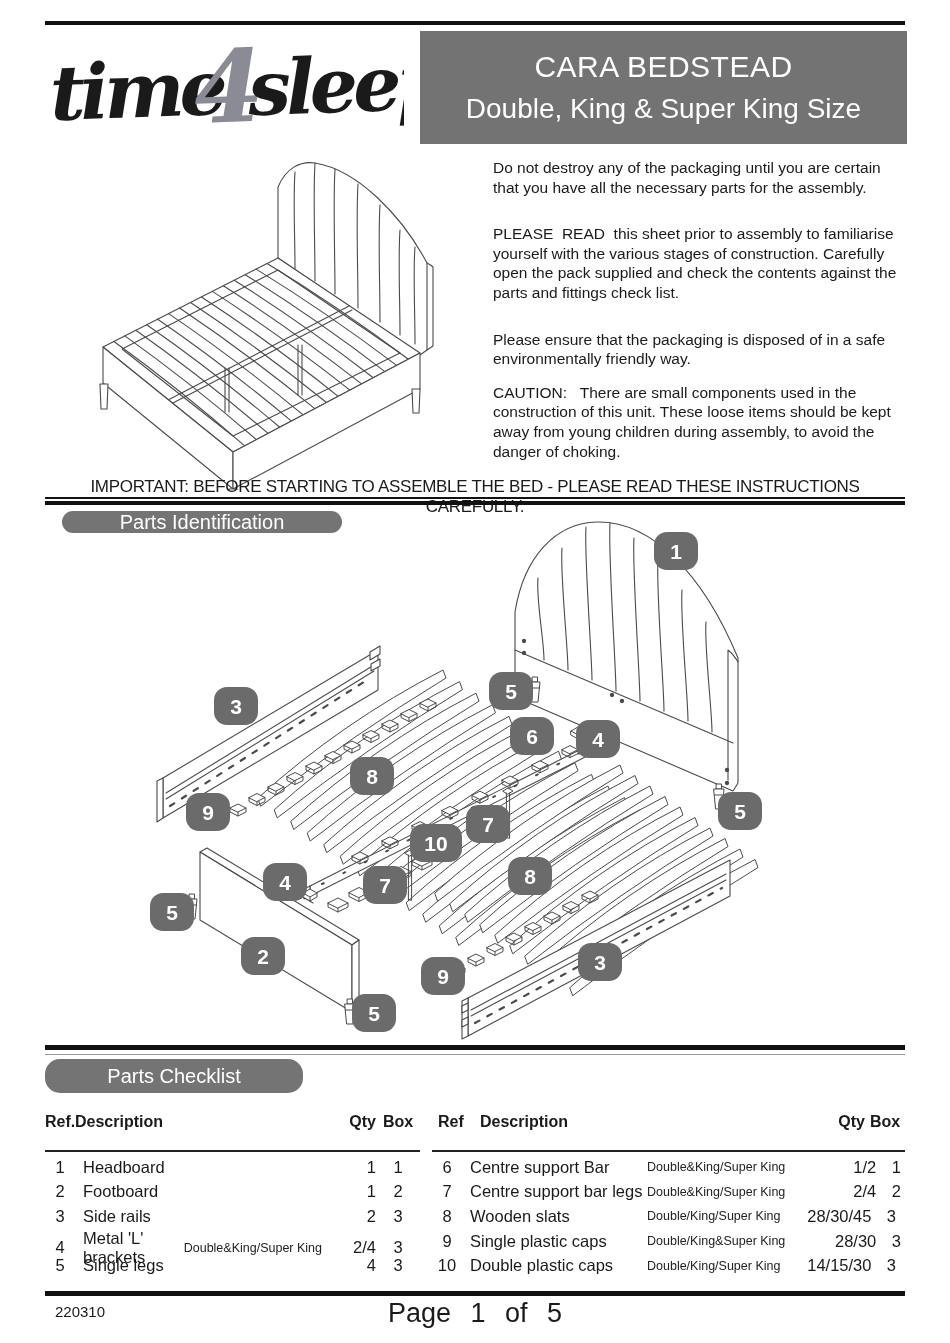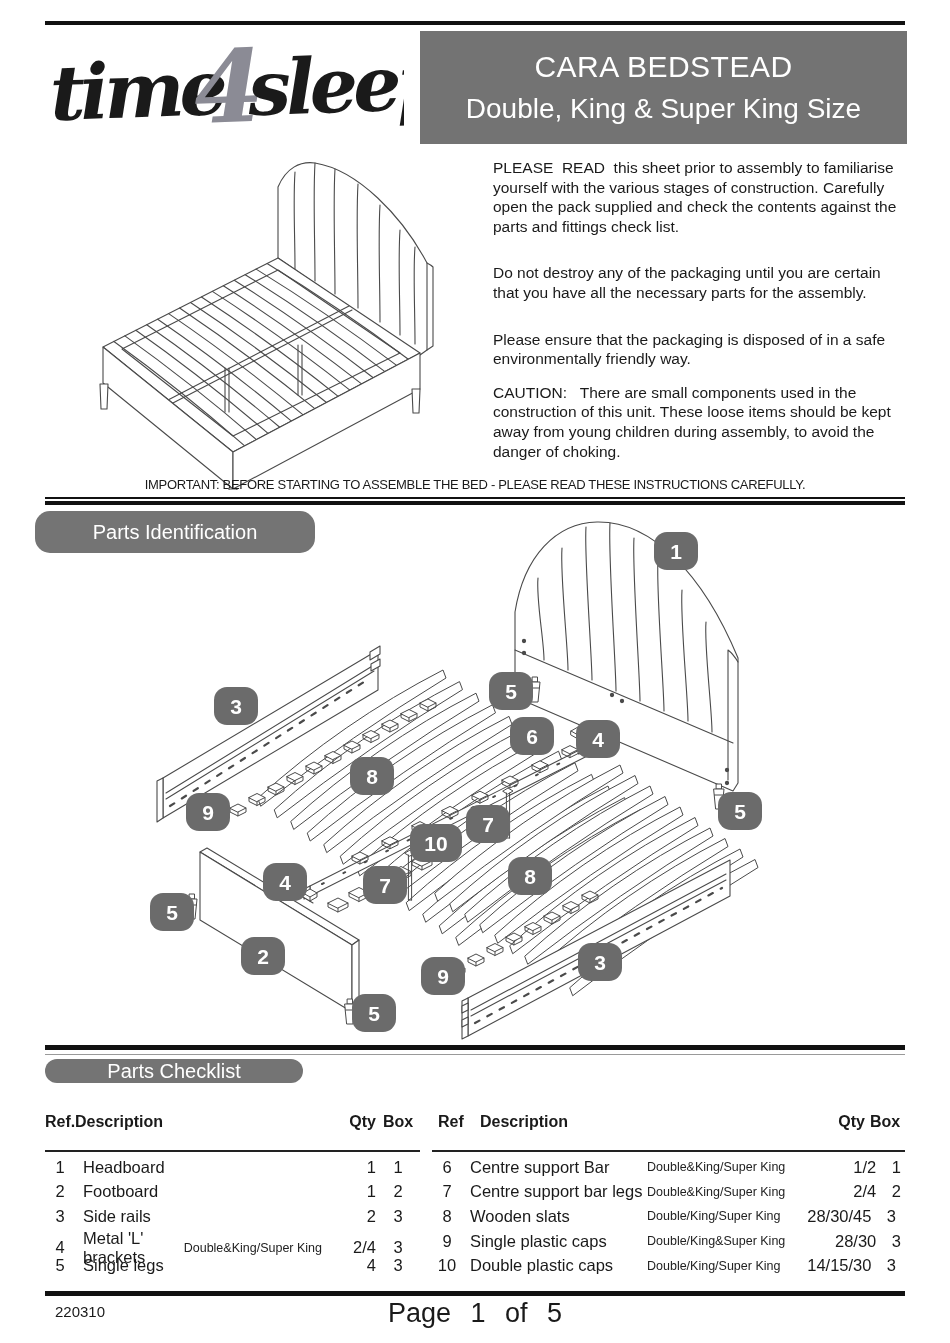--- a/index.html
+++ b/index.html
@@ -12,26 +12,26 @@
              display:flex;flex-direction:column;justify-content:center;align-items:center;}
   .title-line1{color:#fff;font-size:30px;letter-spacing:.5px;}
   .title-line2{color:#fff;font-size:28px;margin-top:9px;}
   
   .intro{position:absolute;left:493px;top:158px;width:416px;font-size:15.5px;line-height:19.6px;}
   .intro p{margin:0 0 27px 0;}
   .intro p.tight{margin-bottom:14px;}
   .lead{white-space:pre;}
   
   .important{position:absolute;left:45px;top:477px;width:860px;text-align:center;
-             font-size:13px;letter-spacing:-0.3px;}
+             font-size:17px;letter-spacing:-0.3px;}
   
   .pill{position:absolute;background:#747474;border-radius:15px;color:#fff;
         display:flex;align-items:center;justify-content:center;font-size:20px;}
-  #pill-ident{left:35px;top:511px;width:280px;height:42px;}
-  #pill-check{left:45px;top:1059px;width:258px;height:24px;}
+  #pill-ident{left:62px;top:511px;width:280px;height:22px;}
+  #pill-check{left:45px;top:1059px;width:258px;height:34px;}
   
   #bed-svg{position:absolute;left:0;top:150px;width:950px;height:340px;}
   #parts-svg{position:absolute;left:0;top:505px;width:950px;height:540px;}
   
   .checklist{position:absolute;left:45px;top:1106px;width:860px;font-size:16.5px;}
   .tbl{position:absolute;top:0;}
   #tbl-left{left:0;width:375px;}
   #tbl-right{left:387px;width:473px;}
   .thead{display:grid;align-items:end;font-weight:bold;font-size:16px;
          border-bottom:2px solid #222;padding-bottom:19px;height:25px;}
@@ -103,22 +103,22 @@
       <path d="M103,347 L103,383 L233,489 L233,452 Z" fill="#fff"></path>
       <path d="M233,452 L233,489 L420,389 L420,353 Z" fill="#fff"></path>
 
       <path d="M100,384 L108,384 L107,409 L101,409 Z" fill="#fff"></path>
       <path d="M229,489 L237,489 L236,514 L230,514 Z" fill="#fff"></path>
       <path d="M412,389 L420,389 L419,413 L413,413 Z" fill="#fff"></path>
     </g>
   </svg>
 
   <div class="intro">
+    <p>Do not destroy any of the packaging until you are certain that you have all the necessary parts for the assembly.</p>
     <p><span class="lead">PLEASE  READ  </span><span>this sheet prior to assembly to familiarise yourself with the various stages of construction. Carefully open the pack supplied and check the contents against the parts and fittings check list.</span></p>
-    <p>Do not destroy any of the packaging until you are certain that you have all the necessary parts for the assembly.</p>
     <p class="tight">Please ensure that the packaging is disposed of in a safe environmentally friendly way.</p>
     <p><span class="lead">CAUTION:   </span><span>There are small components used in the construction of this unit. These loose items should be kept away from young children during assembly, to avoid the danger of choking.</span></p>
   </div>
 
   <div class="important">IMPORTANT: BEFORE STARTING TO ASSEMBLE THE BED - PLEASE READ THESE INSTRUCTIONS CAREFULLY.</div>
   <div class="rule" style="top:497px;height:2px;"></div>
   <div class="rule" style="top:501px;height:4px;"></div>
 
   <div class="pill" id="pill-ident">Parts Identification</div>
 

